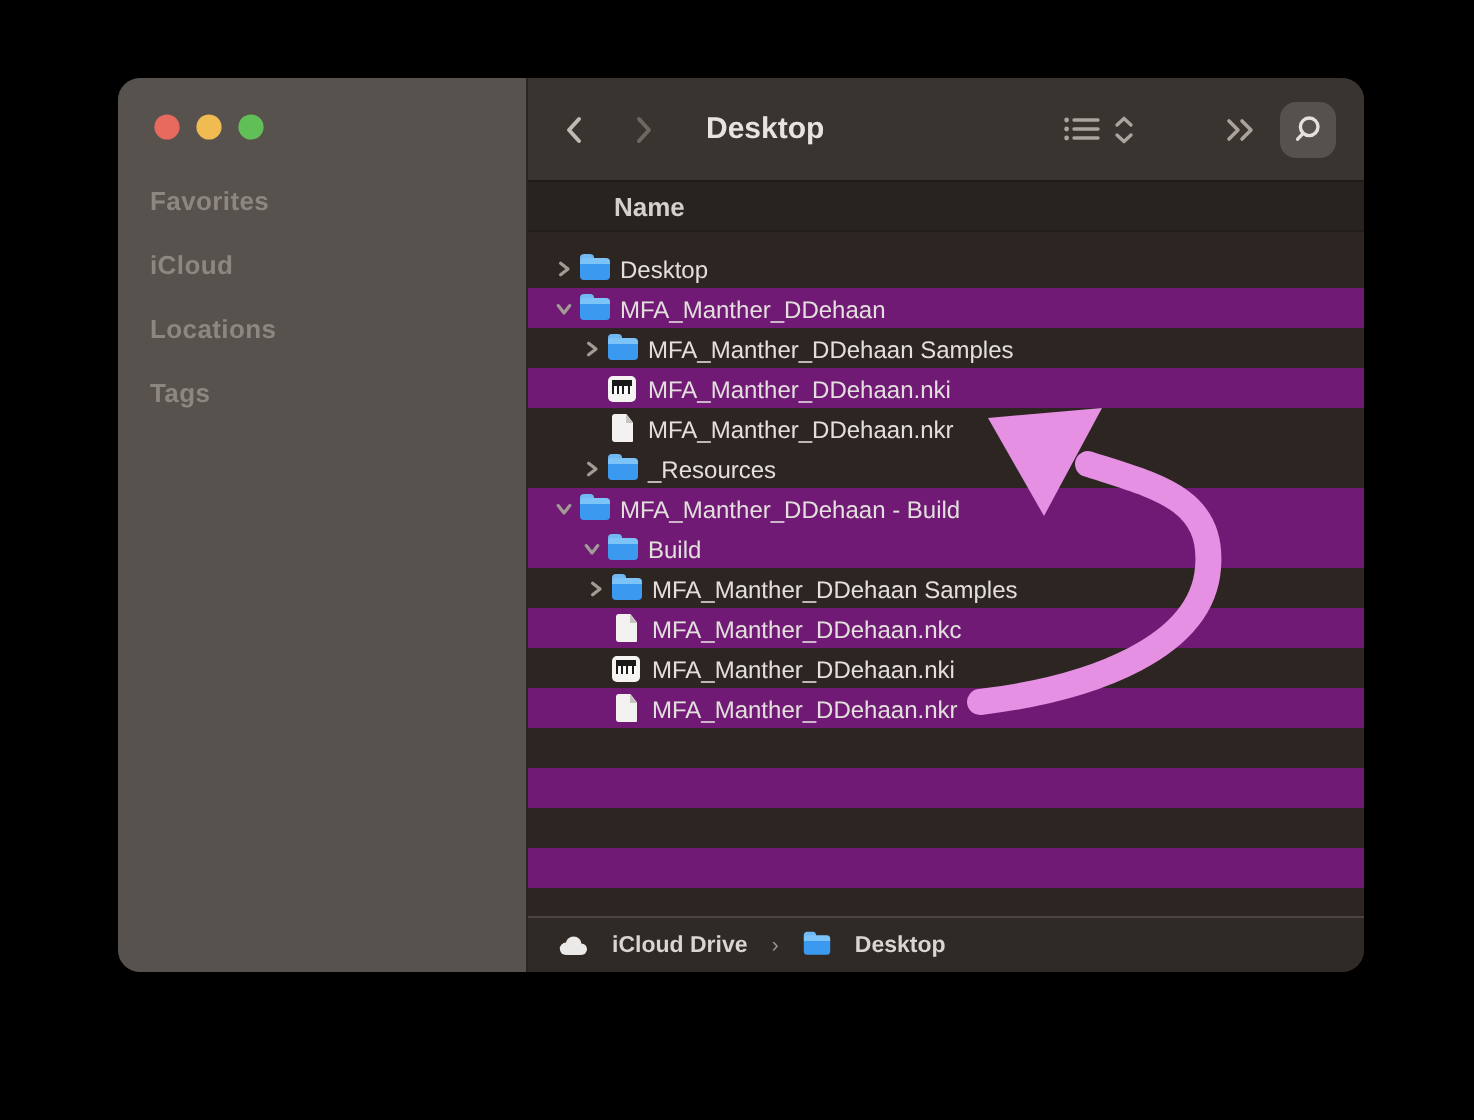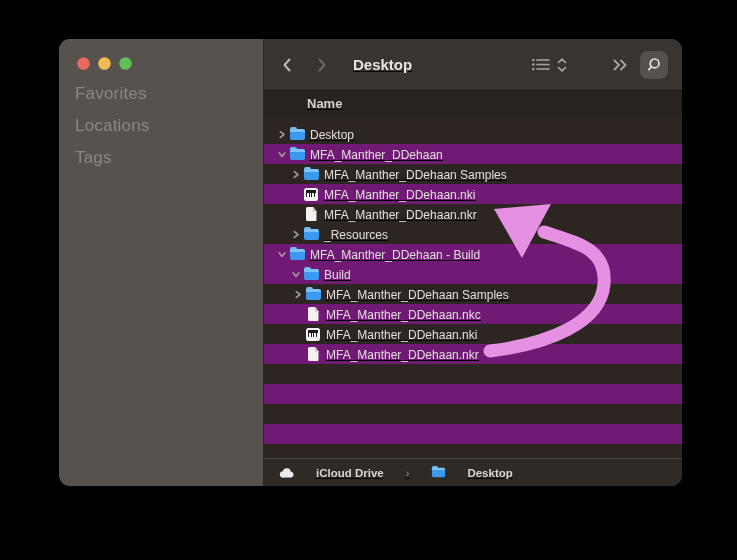--- a/index.html
+++ b/index.html
@@ -7,24 +7,24 @@
          font-family:"Liberation Sans","DejaVu Sans",sans-serif;
          -webkit-font-smoothing:antialiased;}
   .window{position:absolute;left:59px;top:39px;width:623px;height:447px;
           border-radius:11px;overflow:hidden;display:flex;background:#2c2522;
           box-shadow:0 18px 40px rgba(0,0,0,.55);}
   
   .sidebar{width:205px;flex:none;background:#57524e;position:relative;border-right:1px solid #2a2521;box-sizing:border-box;}
   .traffic{position:absolute;top:18px;left:18px;display:flex;gap:8px;}
   .traffic svg{display:block;}
   .side-sections{padding-top:45px;}
-  .side-item{height:32px;display:flex;align-items:flex-start;padding-left:16px;
-             color:#8d8781;font-size:17px;font-weight:400;letter-spacing:.2px;}
-  
-  .main{flex:1;display:flex;flex-direction:column;min-width:0;background:#2c2522;text-decoration:underline;}
+  .side-item{height:32px;display:flex;align-items:center;padding-left:16px;
+             color:#8d8781;font-size:13px;font-weight:700;letter-spacing:.2px;}
+  
+  .main{flex:1;display:flex;flex-direction:column;min-width:0;background:#2c2522;}
   .toolbar{height:52px;flex:none;background:#3a3430;border-bottom:1px solid #1f1b18;
            display:flex;align-items:center;padding:0 14px;box-sizing:border-box;}
   .navbtn{width:18px;height:20px;display:flex;align-items:center;justify-content:center;}
   .tb-title{margin-left:22px;font-size:15px;font-weight:700;color:#e6e3e0;}
   .viewgroup{margin-left:auto;display:flex;align-items:center;gap:6px;}
   .morebtn{margin-left:46px;display:flex;align-items:center;}
   .searchbtn{margin-left:12px;width:28px;height:28px;border-radius:8px;background:#57514d;
              display:flex;align-items:center;justify-content:center;}
   
   .colheader{height:24px;flex:none;background:#282320;border-bottom:1px solid #211d1a;
@@ -59,21 +59,21 @@
        clip-path:polygon(0 0,70% 0,100% 30%,100% 100%,0 100%);}
   .glyph-doc::after{content:"";position:absolute;right:0;top:0;width:3.5px;height:4.5px;
        background:#c6c3c0;clip-path:polygon(0 0,100% 100%,0 100%);}
   
   .glyph-piano{position:relative;width:14px;height:13px;background:#f5f4f2;border-radius:2.5px;}
   .glyph-piano::before{content:"";position:absolute;left:2px;right:2px;top:2px;height:4px;background:#1a1a1a;}
   .glyph-piano::after{content:"";position:absolute;left:2px;right:2px;top:5px;height:4px;
        background:repeating-linear-gradient(90deg,#1a1a1a 0 1px,#fdfdfc 1px 2.6px);}
   
   .statusbar{height:27px;flex:none;background:#302a27;border-top:1px solid rgba(255,255,255,.13);
-             display:flex;align-items:center;padding-left:14px;gap:21px;
+             display:flex;align-items:center;padding-left:14px;gap:11px;
              color:#d8d5d2;font-size:11.5px;font-weight:600;}
   .pathsep{color:#9b9590;font-size:11px;font-weight:400;padding:0 1px;}
   .glyph-folder.small{transform:scale(.88);}
   
   .arrow-overlay{position:absolute;inset:0;pointer-events:none;}
 </style>
 </head>
 <body>
 
 <div class="stage">
@@ -88,20 +88,23 @@
           <circle cx="6.5" cy="6.5" r="6.3" fill="#f0bc51"></circle>
         </svg>
         <svg width="13" height="13">
           <circle cx="6.5" cy="6.5" r="6.3" fill="#61bf58"></circle>
         </svg>
       </div>
       <div class="side-sections">
 
       <div class="side-item">
             <span>Favorites</span>
+          </div>
+          <div class="side-item alt">
+            <span>iCloud</span>
           </div>
           <div class="side-item">
             <span>Locations</span>
           </div>
           <div class="side-item alt">
             <span>Tags</span>
           </div>
         </div>
     </aside>
 

